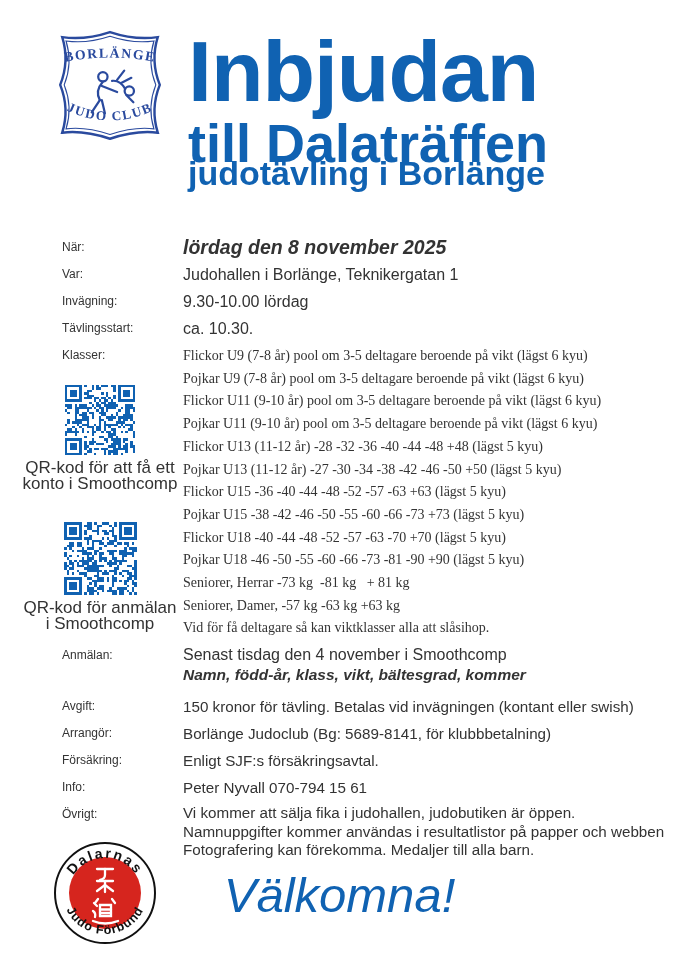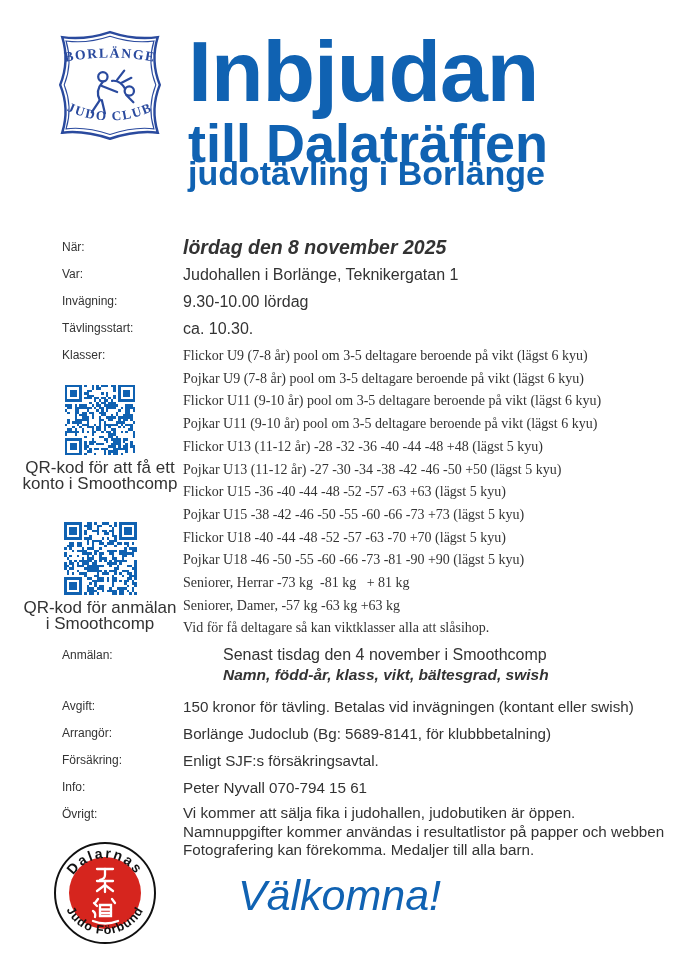--- a/index.html
+++ b/index.html
@@ -18,36 +18,36 @@
   .rows{position:absolute;left:62px;top:237px;width:610px;}
   .row{display:flex;margin-bottom:6px;}
   .row .label{width:121px;flex:none;font-size:12px;line-height:21px;}
   .row .value{flex:1;}
   .vline{font-size:16px;line-height:21px;white-space:pre;}
   .vline.b{font-weight:bold;font-style:italic;}
   .vline.lg{font-size:19.5px;font-weight:bold;line-height:21px;}
   .row-klasser{margin-bottom:5px;}
   .row-klasser .vline{font-size:14px;line-height:22.7px;font-family:Liberation Serif, serif;}
   .row-anmalan{margin-bottom:11px;}
-  .row-anmalan .vline{line-height:20px;margin-left:40px;}
+  .row-anmalan .vline{line-height:20px;}
   .row-anmalan .vline.b{font-size:15.5px;}
   .row-avgift .vline,.row-arrangor .vline,.row-forsakring .vline,.row-info .vline{font-size:15.2px;}
   .row-ovrigt .vline{font-size:15.2px;line-height:18.5px;}
   
   .qr-block{position:absolute;width:164px;text-align:center;}
   .qr-block.qr1{left:18px;top:385px;}
   .qr-block.qr2{left:18px;top:522px;}
   .qr-block svg{display:block;margin:0 auto;}
   .qr1 svg{width:70px;height:70px;}
   .qr2 svg{width:73px;height:73px;}
   .qr-caption{margin-top:5px;font-size:17px;line-height:15.5px;color:var(--text);}
   
   .federation-logo{position:absolute;left:53px;top:841px;width:104px;height:104px;}
   .welcome{position:absolute;left:0;right:0;top:870px;text-align:center;
-    font-size:43px;font-style:italic;color:var(--blue);line-height:50px;}
+    font-size:49px;font-style:italic;color:var(--blue);line-height:50px;}
 </style>
 </head>
 <body>
 
 <div class="page">
 
   <div class="club-logo">
     <svg viewBox="0 0 122 112">
       <defs>
         <path id="arcTop" d="M18 33 Q61 25 104 33" fill="none"></path>
@@ -119,21 +119,21 @@
           <div class="vline">Pojkar U18 -46 -50 -55 -60 -66 -73 -81 -90 +90 (lägst 5 kyu)</div>
           <div class="vline">Seniorer, Herrar -73 kg  -81 kg   + 81 kg</div>
           <div class="vline">Seniorer, Damer, -57 kg -63 kg +63 kg</div>
           <div class="vline">Vid för få deltagare så kan viktklasser alla att slåsihop.</div>
         </div>
       </div>
       <div class="row row-anmalan">
         <div class="label">Anmälan:</div>
         <div class="value">
           <div class="vline">Senast tisdag den 4 november i Smoothcomp</div>
-          <div class="vline b">Namn, född-år, klass, vikt, bältesgrad, swish</div>
+          <div class="vline b">Namn, född-år, klass, vikt, bältesgrad, kommer</div>
         </div>
       </div>
       <div class="row row-avgift">
         <div class="label">Avgift:</div>
         <div class="value">
           <div class="vline">150 kronor för tävling. Betalas vid invägningen (kontant eller swish)</div>
         </div>
       </div>
       <div class="row row-arrangor">
         <div class="label">Arrangör:</div>

